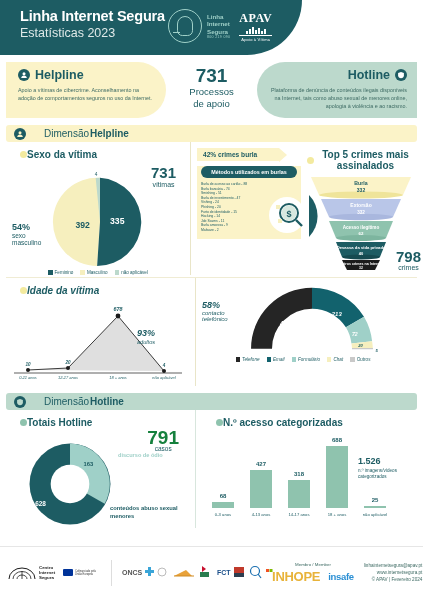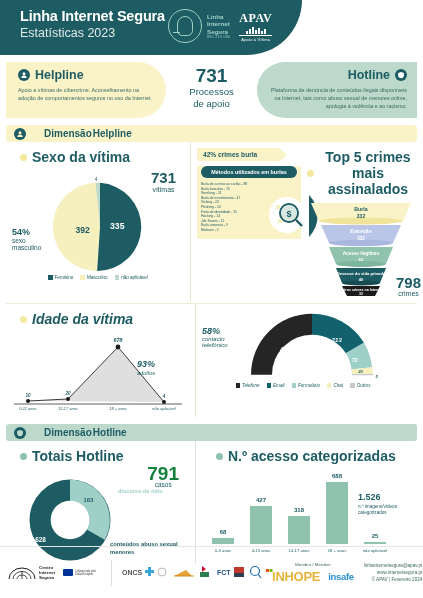--- a/index.html
+++ b/index.html
@@ -47,26 +47,26 @@
   .ic-round { width:12px; height:12px; border-radius:50%; background:#1d5c63; display:flex; align-items:center; justify-content:center; flex:none;}
   .ic-round svg { display:block; }
   .mid-stat { flex: 1; text-align: center; padding-top: 4px; }
   .mid-num { font-size: 19px; font-weight: bold; color: #1d5c63; line-height: 20px; }
   .mid-lbl { font-size: 9.5px; color: #1d5c63; line-height: 11.5px; }
   
   .secbar { display:flex; align-items:center; gap:6px; height: 17px; margin: 7px 6px 0 6px; padding-left: 8px; font-size: 10px; color: #1d5c63; border-radius:3px;}
   .secbar.help { background: #fbf3c8; }
   .secbar.hot  { background: #bcd9cc; }
   .secbar b { font-weight: bold; }
-  .secbar span.t { font-weight: bold; padding-left: 12px; }
+  .secbar span.t { font-weight: normal; padding-left: 12px; }
   
   .panel-wrap { margin: 0 6px; display:flex; }
   .pleft { width: 190px; border-right: 1px solid #e9e5c8; }
   .pright { flex:1; padding-left: 6px; }
-  .ptitle { display:flex; align-items:center; gap:5px; font-size: 14px; font-weight:bold; color:#1d5c63; padding: 7px 0 0 14px; }
+  .ptitle { display:flex; align-items:center; font-size: 10px; font-weight:bold; color:#1d5c63; padding: 7px 0 0 14px; }
   .dot { width:7px; height:7px; border-radius:50%; flex:none; }
   .dot.cream { background:#f3ea9f; }
   .dot.green { background:#8fc3ae; }
   svg { overflow: visible; }
   .legend { display:flex; gap:7px; justify-content:center; font-size: 4.6px; color:#1d5c63; }
   .legend i { width:4.5px; height:4.5px; display:inline-block; margin-right:2px; vertical-align:-0.5px;}
   
   .footer { position:absolute; bottom:0; left:0; width:423px; height:52px; border-top:1px solid #e6e6e6; display:flex; align-items:center; padding: 0 8px; }
   .f-logos { display:flex; align-items:center; gap:6px; }
   .f-contact { margin-left:auto; text-align:right; font-size:4.6px; color:#3d6a63; line-height:7px; }

